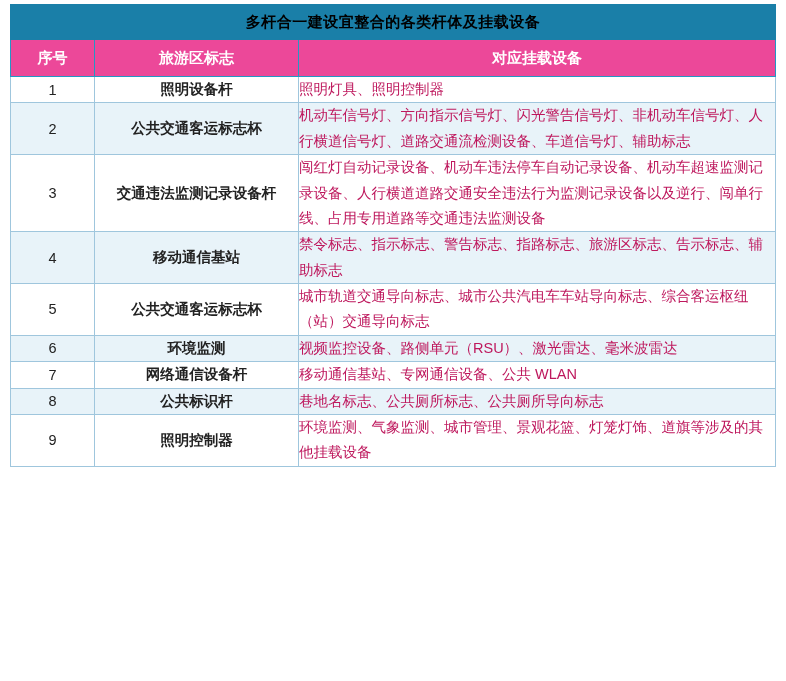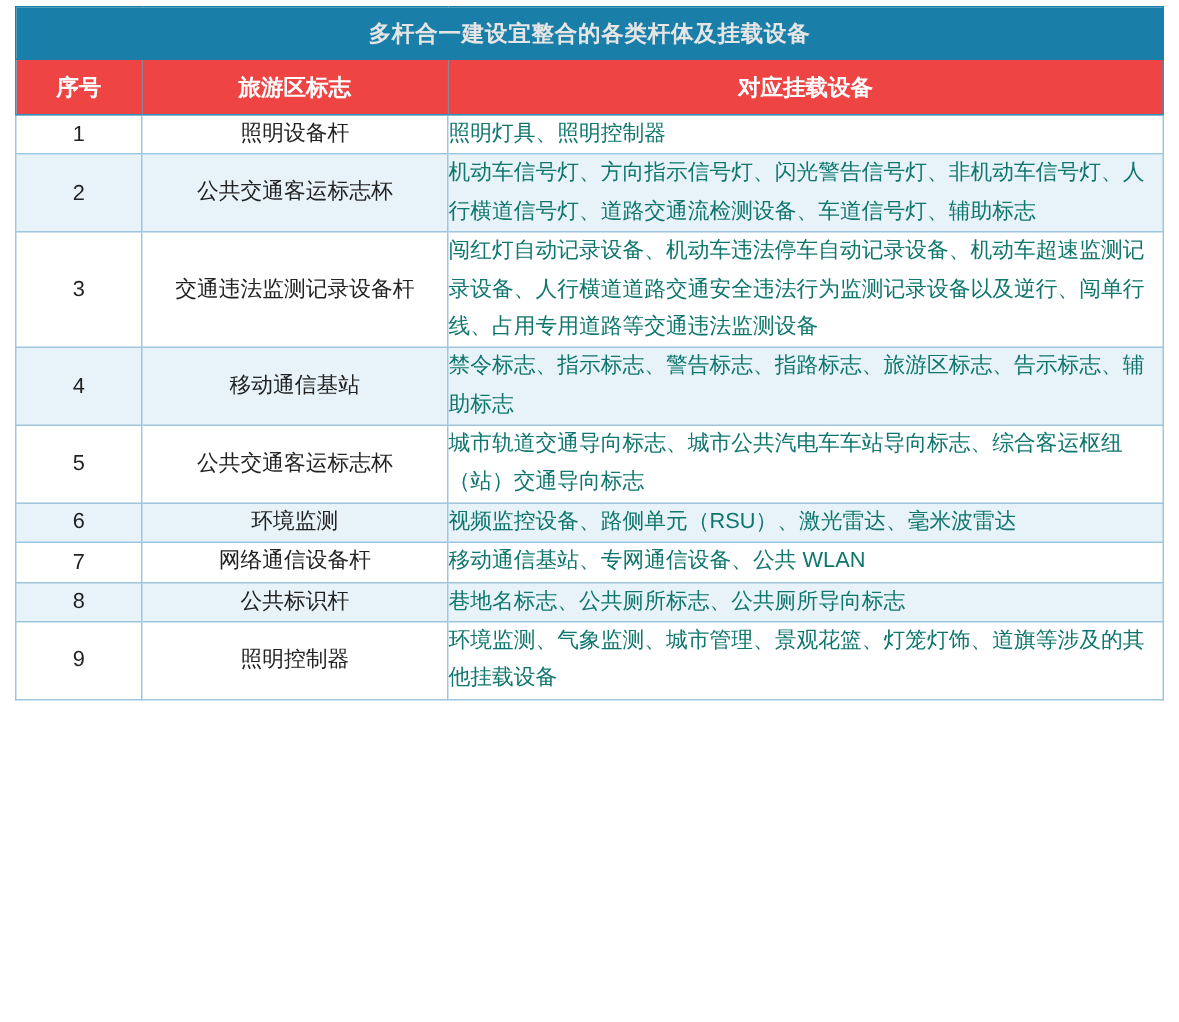--- a/index.html
+++ b/index.html
@@ -24,30 +24,30 @@
     border-collapse: collapse;
     table-layout: fixed;
     border: 1px solid #9fc6dd;
   }
   table.pole-table td, table.pole-table th {
     border: 1px solid #9fc6dd;
     padding: 0;
   }
   .title-cell {
     background: #1a7fa8;
-    color: #e5e5e5;
+    color: #000000;
     font-size: 15px;
     font-weight: bold;
     text-align: center;
     height: 34px;
     letter-spacing: 0.5px;
     border: 1px solid #1a7fa8 !important;
   }
   .head-cell {
-    background: #ef4444;
+    background: #ec4899;
     color: #ffffff;
     font-size: 15px;
     font-weight: bold;
     text-align: center;
     height: 36px;
     border: 1px solid #2596c4 !important;
     margin-top: 20px;
   }
   .col-no { width: 84px; }
   .col-pole { width: 204px; }
@@ -57,25 +57,26 @@
     text-align: center;
     font-size: 14.5px;
     color: #222;
   }
   .cell-pole {
     text-align: center;
     font-size: 14.5px;
     color: #222;
     padding: 6px 8px;
     line-height: 1.7;
+    font-weight: bold;
   }
   .cell-dev {
     text-align: left;
     font-size: 14.5px;
-    color: #0f766e;
+    color: #be185d;
     padding: 8px 10px;
     line-height: 1.75;
   }
   tr.row-odd td { background: #ffffff; }
   tr.row-even td { background: #e8f3f9; }
 </style>
 </head>
 <body>
 
 <div class="table-wrap">

